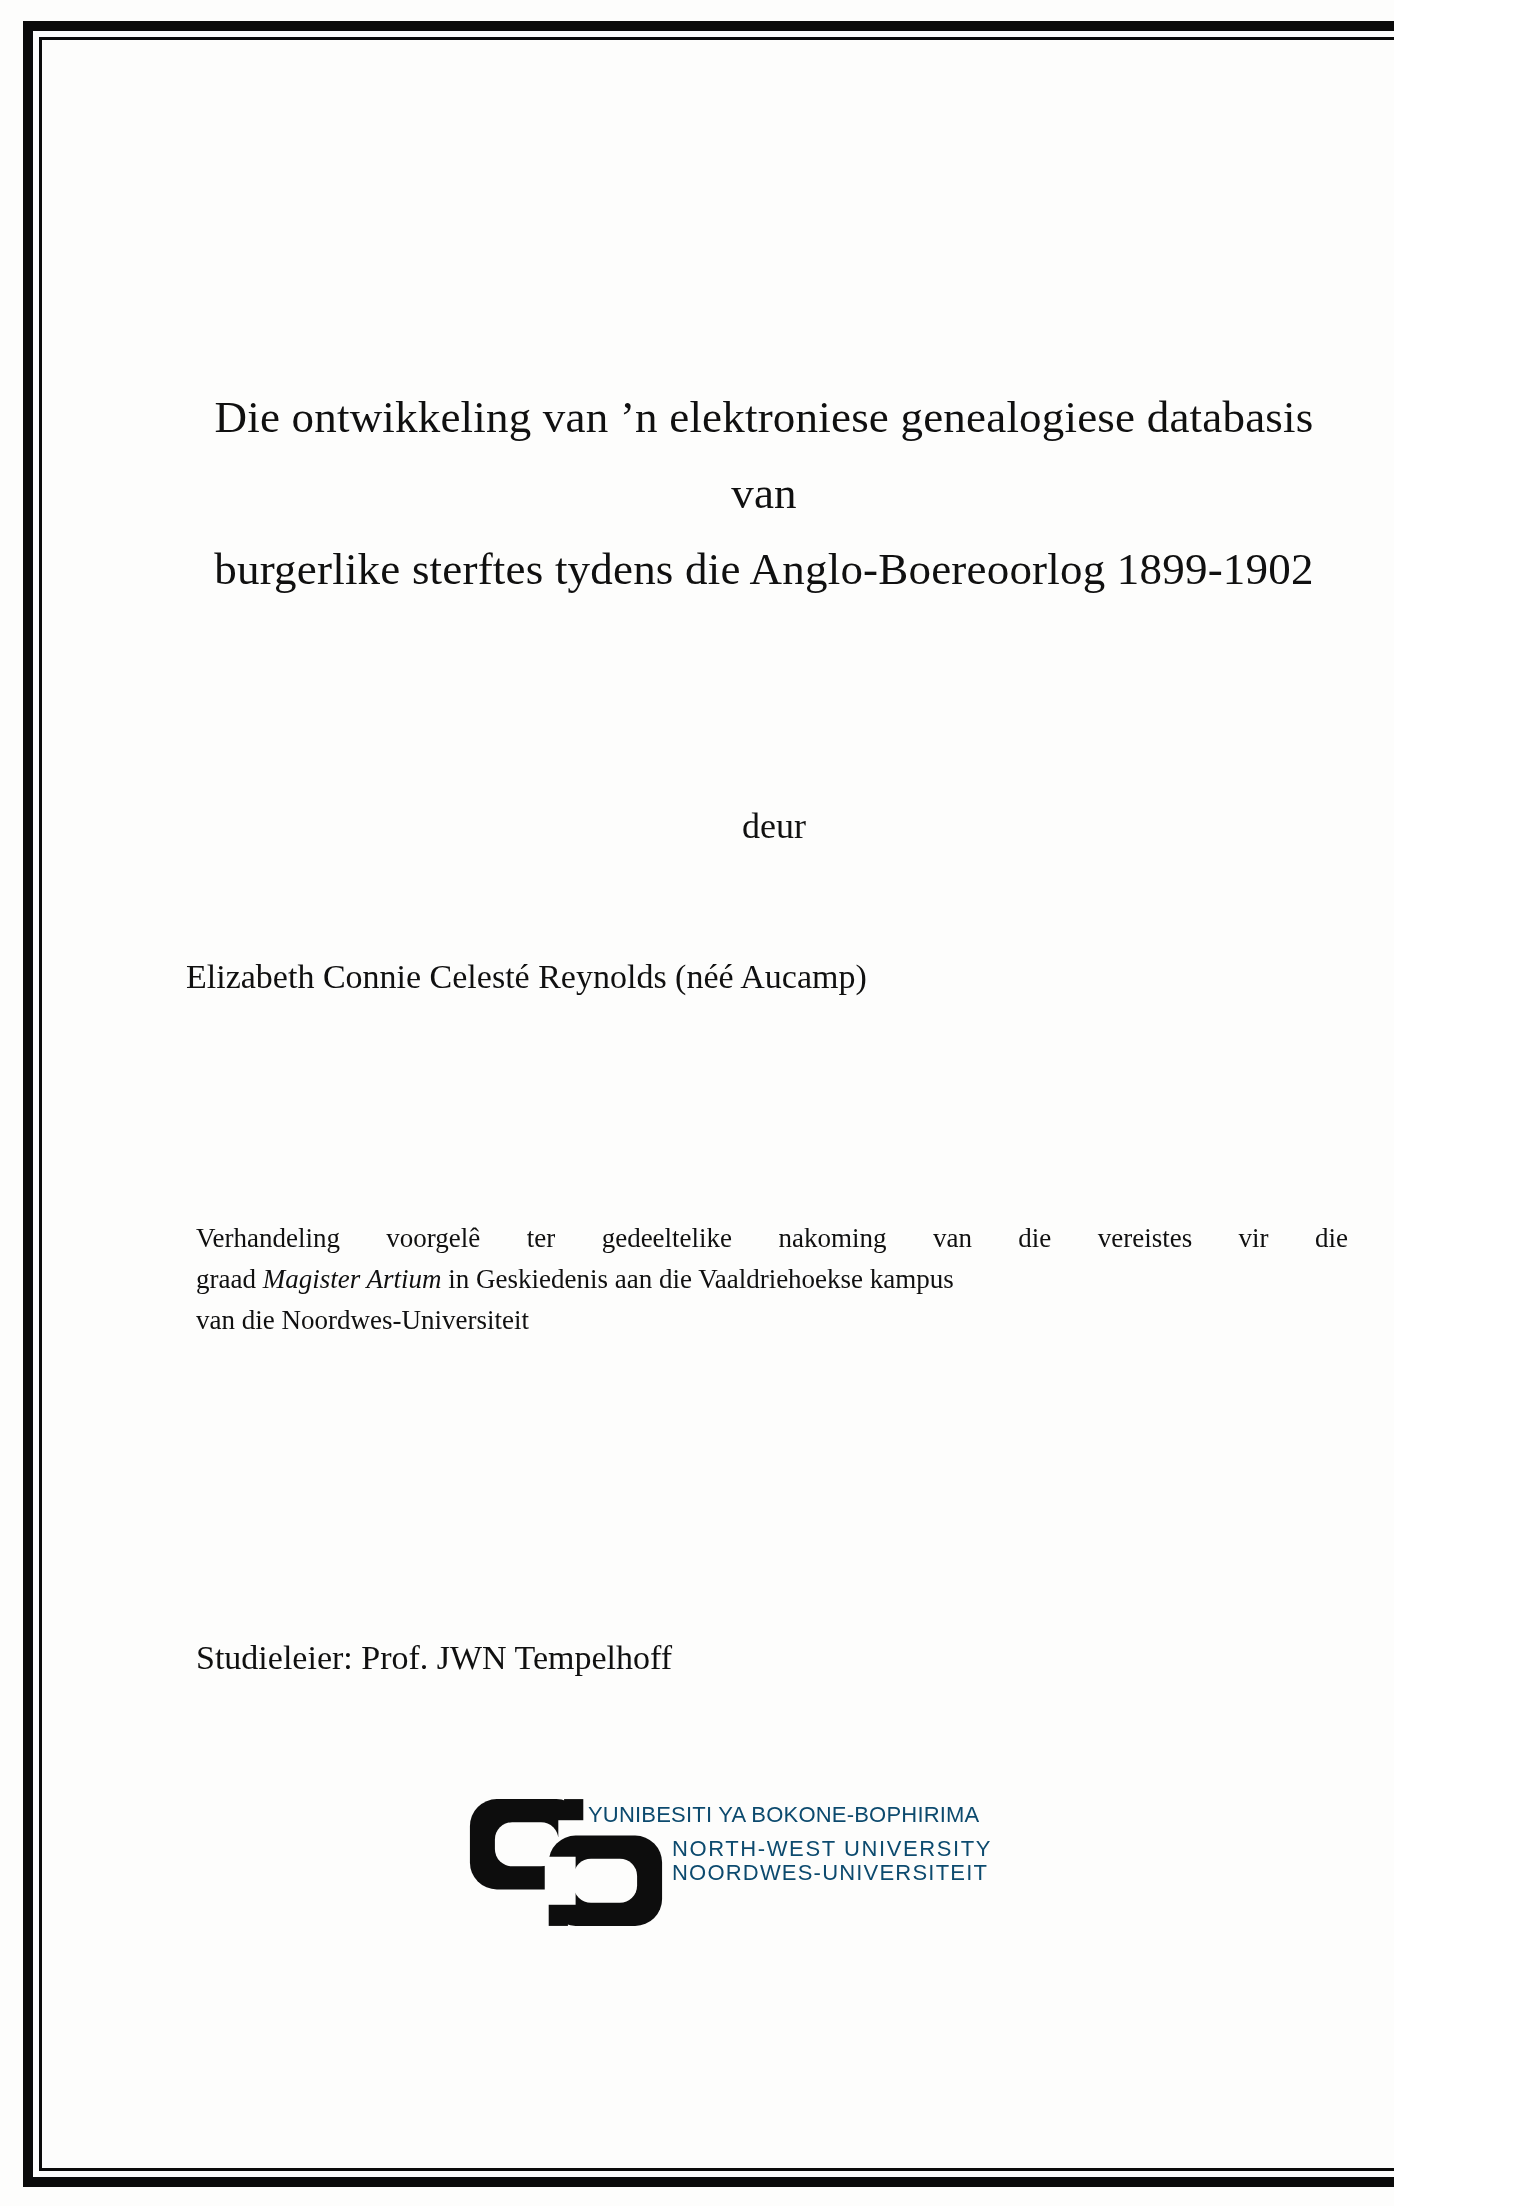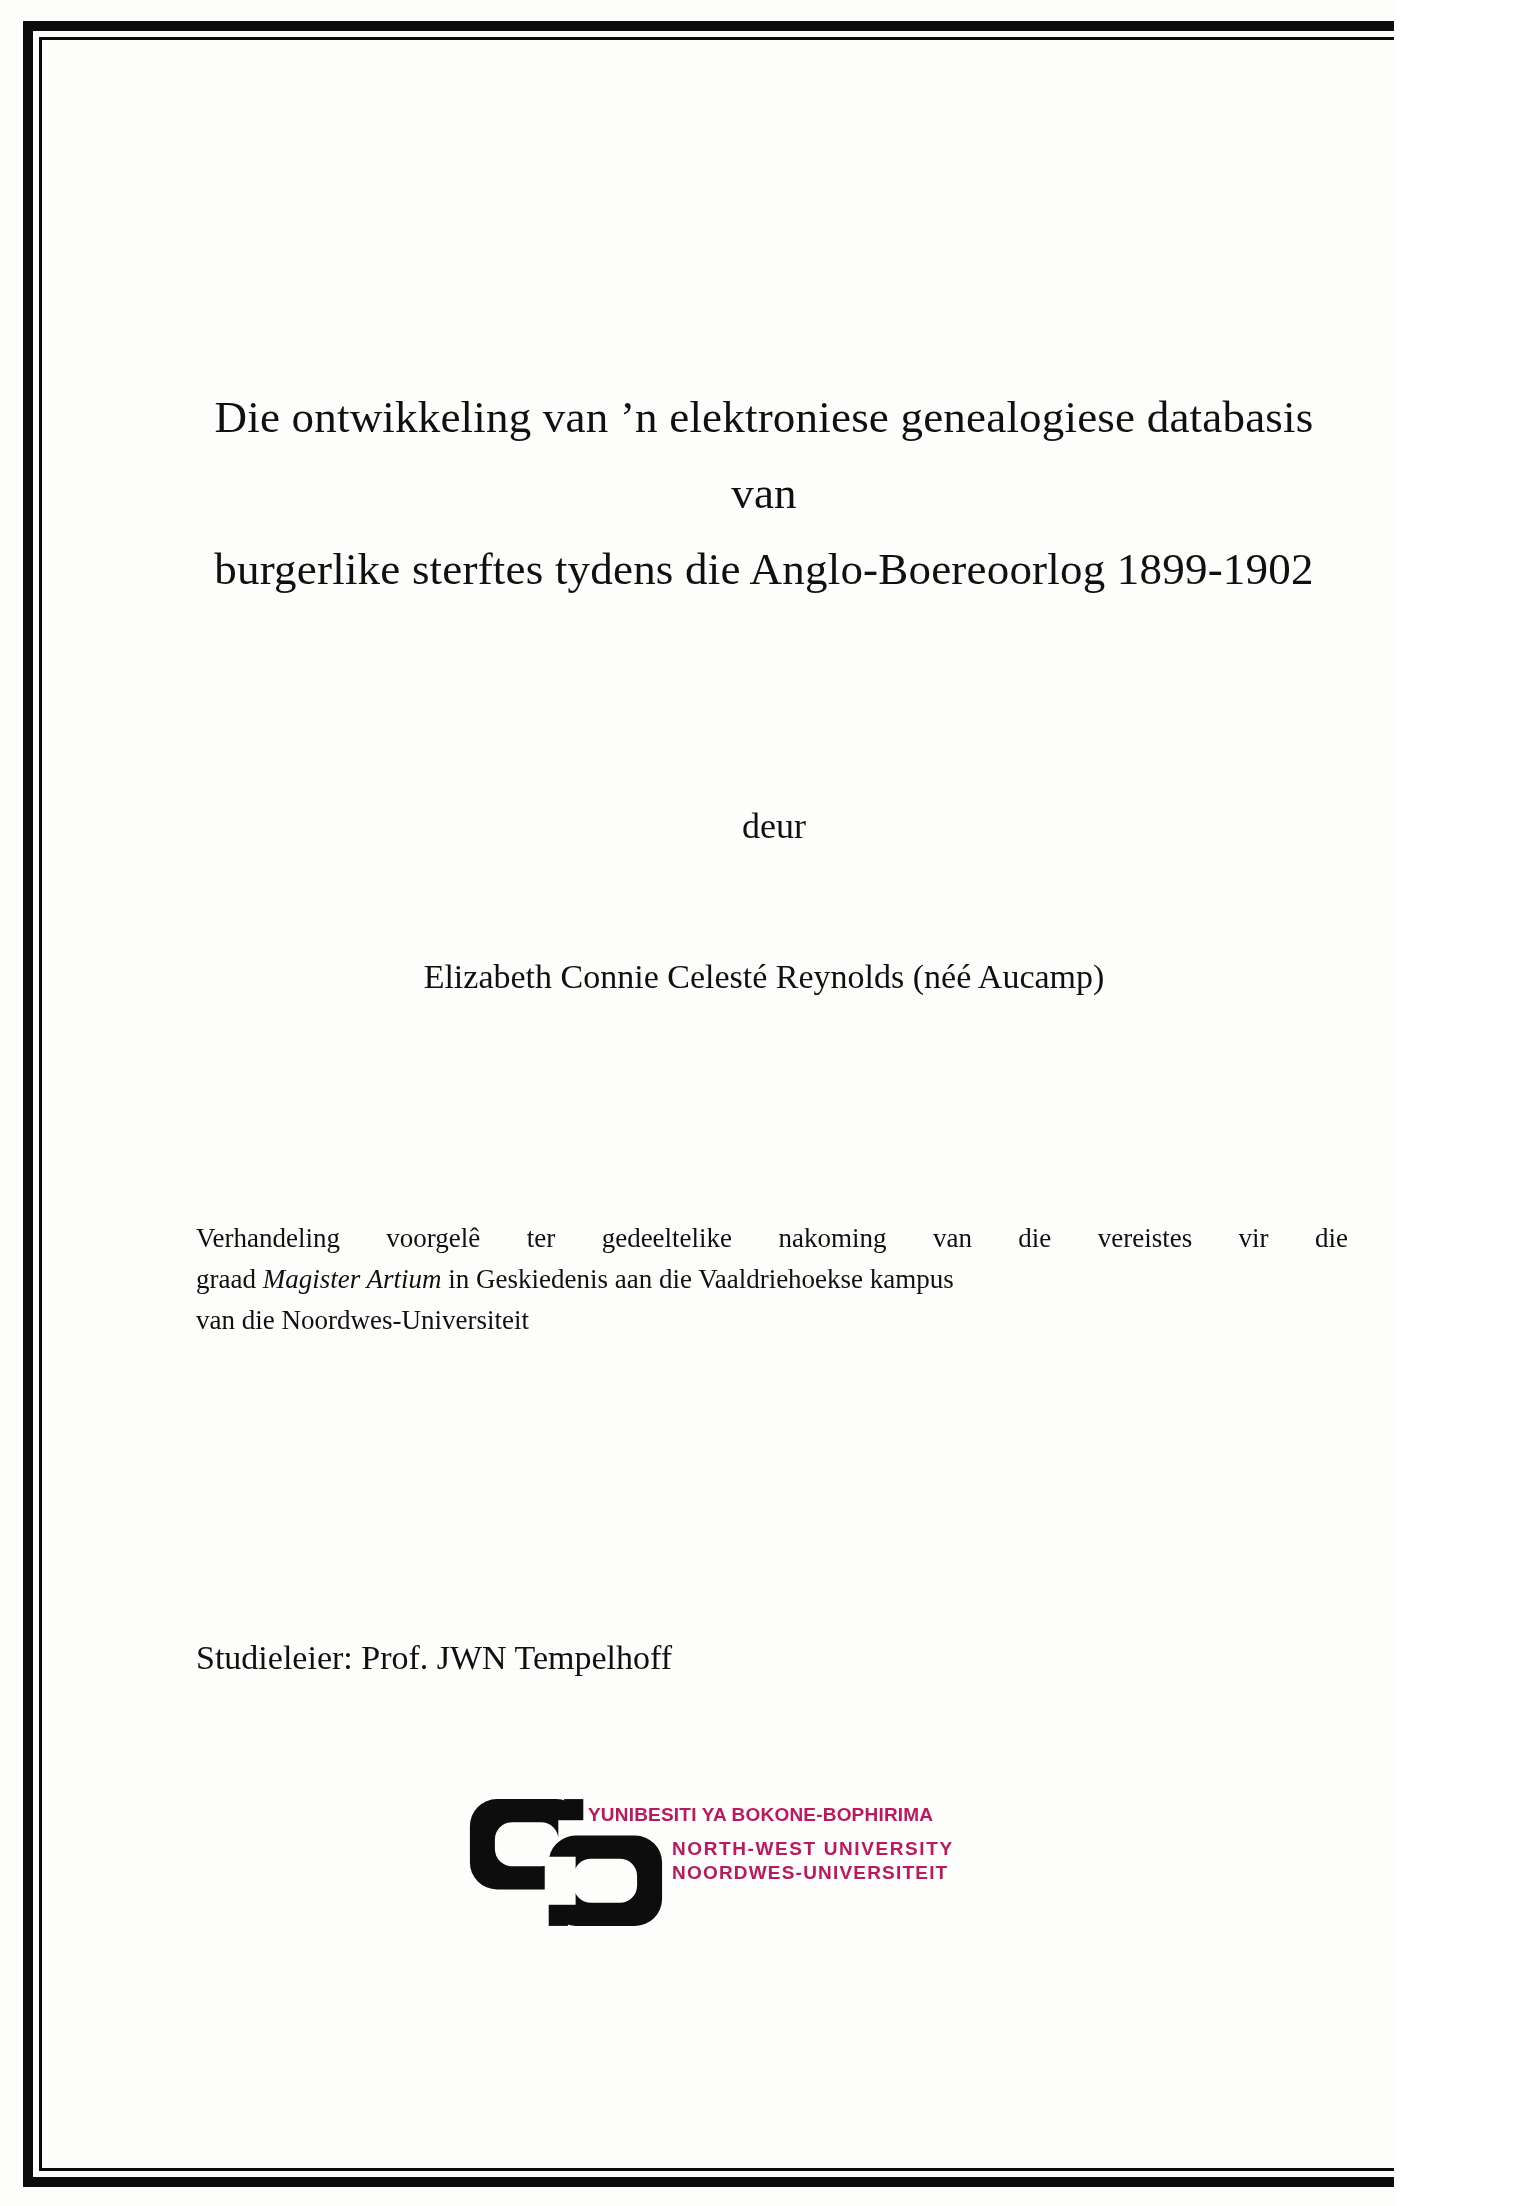--- a/index.html
+++ b/index.html
@@ -38,21 +38,20 @@
     left: 196px; top: 806px;
     width: 1156px;
     text-align: center;
     font-size: 36px;
     line-height: 40px;
   }
   .author {
     position: absolute;
     left: 186px; top: 956px;
     width: 1156px;
-    text-align: center;
     font-size: 34px;
     line-height: 42px;
   }
   .statement {
     position: absolute;
     left: 196px; top: 1218px;
     width: 1152px;
     font-size: 27px;
     line-height: 41px;
   }
@@ -72,24 +71,24 @@
     left: 468px; top: 1797px;
     width: 640px; height: 140px;
   }
   .logo-mark {
     position: absolute;
     left: 0; top: 0;
   }
   .logo-text-line {
     position: absolute;
     font-family: "Liberation Sans", sans-serif;
-    font-weight: 700;
-    font-size: 19px;
+    font-weight: 400;
+    font-size: 22px;
     line-height: 24px;
-    color: #be185d;
+    color: #0c4a6e;
     white-space: nowrap;
   }
   .lt1 { left: 120px; top: 6px;  letter-spacing: 0.2px; }
   .lt2 { left: 204px; top: 40px; letter-spacing: 1.6px; }
   .lt3 { left: 204px; top: 64px; letter-spacing: 1.2px; }
   .em { font-style: italic; }
 </style>
 </head>
 <body>
 

